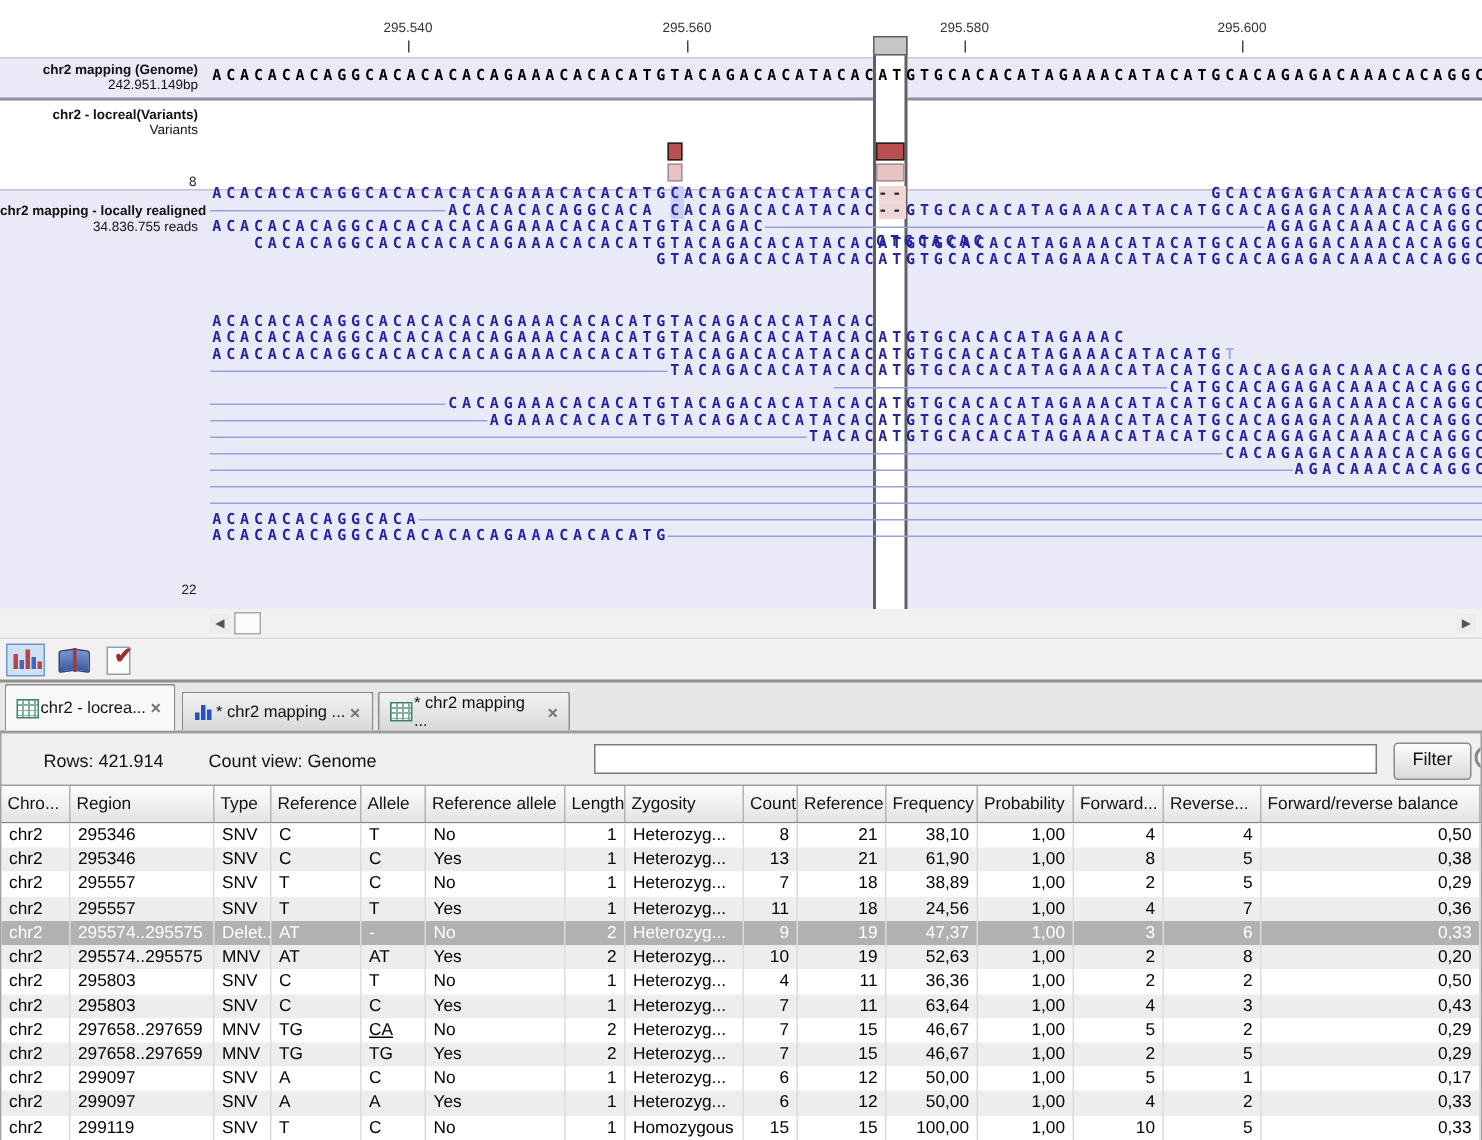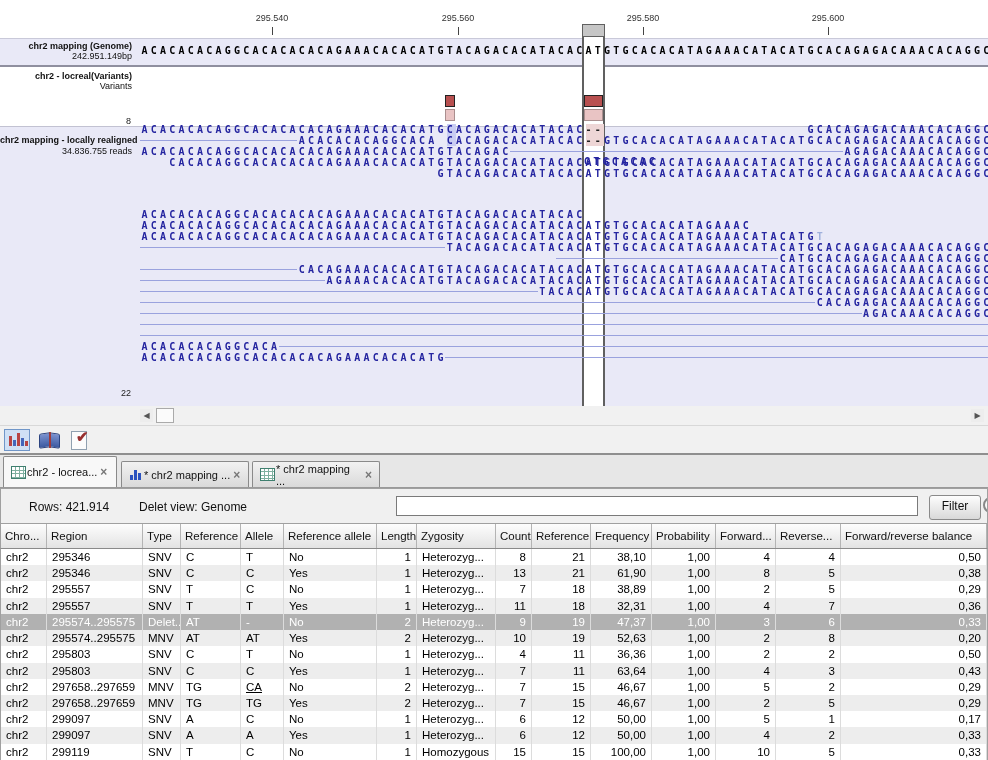--- a/index.html
+++ b/index.html
@@ -277,21 +277,21 @@
     </div>
     <div class="tab" style="left:252px;width:128px">
       <span class="gicon"></span>
       <span>* chr2 mapping ...</span>
       <span class="x">×</span>
     </div>
   </div>
 
   <div class="filterbar">
     <div class="fb-text" style="left:28px">Rows: 421.914</div>
-    <div class="fb-text" style="left:138px">Delet view: Genome</div>
+    <div class="fb-text" style="left:138px">Count view: Genome</div>
     <input class="fb-input" type="text" value="" style="">
     <div class="fb-btn">Filter</div>
     <div class="fb-circle"></div>
   </div>
 
   <div class="thead" id="thead">
       <div class="th" style="width: 46px;">Chro...</div>
       <div class="th" style="width: 96px;">Region</div>
       <div class="th" style="width: 38px;">Type</div>
       <div class="th" style="width: 60px;">Reference</div>
@@ -363,21 +363,21 @@
         <div class="td" style="width: 46px;">chr2</div>
         <div class="td" style="width: 96px;">295557</div>
         <div class="td" style="width: 38px;">SNV</div>
         <div class="td" style="width: 60px;">T</div>
         <div class="td" style="width: 43px;">T</div>
         <div class="td" style="width: 93px;">Yes</div>
         <div class="td r" style="width: 40px;">1</div>
         <div class="td" style="width: 79px;">Heterozyg...</div>
         <div class="td r" style="width: 36px;">11</div>
         <div class="td r" style="width: 59px;">18</div>
-        <div class="td r" style="width: 61px;">32,31</div>
+        <div class="td r" style="width: 61px;">24,56</div>
         <div class="td r" style="width: 64px;">1,00</div>
         <div class="td r" style="width: 60px;">4</div>
         <div class="td r" style="width: 65px;">7</div>
         <div class="td r" style="width: 146px;">0,36</div>
       </div>
       <div class="tr sel">
         <div class="td" style="width: 46px;">chr2</div>
         <div class="td" style="width: 96px;">295574..295575</div>
         <div class="td" style="width: 38px;">Delet...</div>
         <div class="td" style="width: 60px;">AT</div>

